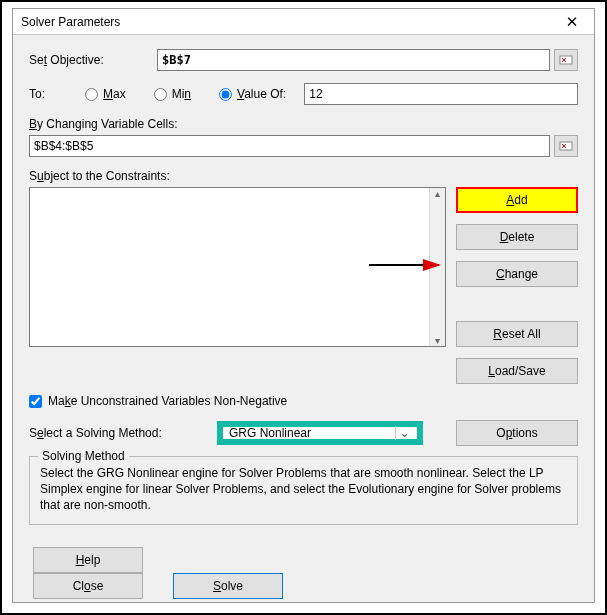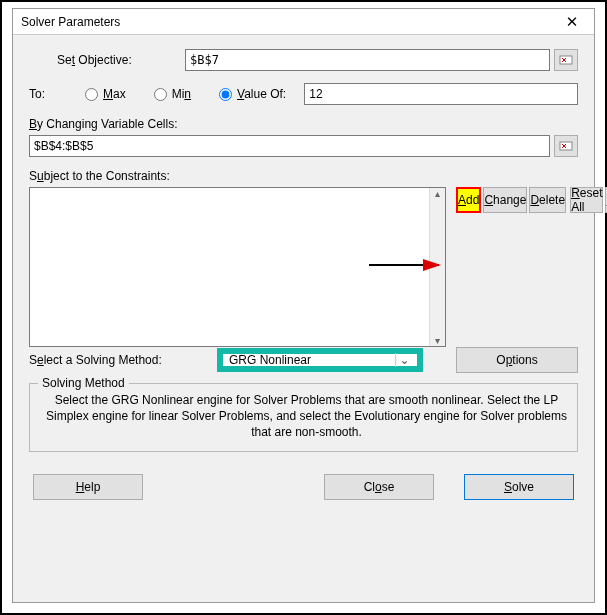--- a/index.html
+++ b/index.html
@@ -13,30 +13,30 @@
   .row { display: flex; align-items: center; margin-bottom: 12px; }
   .lbl { }
   .u { text-decoration: underline; }
   .txt { background: #fff; border: 1px solid #7a7a7a; height: 22px; padding: 2px 4px; }
   .picker { width: 24px; height: 22px; border: 1px solid #adadad; background: #e1e1e1; display: flex; align-items: center; justify-content: center; margin-left: 4px; cursor: default; }
   .radio-wrap { display: flex; align-items: center; margin-right: 28px; }
   .radio-wrap input { margin: 0 5px 0 0; }
   .constraints-area { display: flex; gap: 10px; }
   .listbox { flex: 1; background: #fff; border: 1px solid #7a7a7a; height: 160px; position: relative; }
   .listbox .sb { position: absolute; right: 0; top: 0; bottom: 0; width: 16px; background: #f0f0f0; border-left: 1px solid #ddd; display:flex; flex-direction:column; justify-content:space-between; align-items:center; color:#666; }
-  .btncol { width: 122px; display: flex; flex-direction: row; gap: 2px; }
+  .btncol { width: 122px; display: flex; flex-direction: column; gap: 11px; }
   .btn { height: 26px; border: 1px solid #adadad; background: #e1e1e1; display: flex; align-items: center; justify-content: center; cursor: default; }
   .btn.add-hl { background: #ffff00; border: 2px solid #ff0000; }
   .chk-row { display: flex; align-items: center; margin: 10px 0 12px 0; }
   .chk-row input { margin: 0 6px 0 0; }
   .select { background: #fff; border: 6px solid #14b8a6; height: 24px; width: 206px; display: flex; align-items: center; justify-content: space-between; padding: 0 4px 0 6px; }
   .select .caret { width: 18px; text-align: center; color: #555; border-left: 1px solid #ccc; }
-  .groupbox { border: 1px solid #bbb; padding: 8px 10px 10px 16px; margin-top: 10px; position: relative; text-align: center; }
+  .groupbox { border: 1px solid #bbb; padding: 8px 10px 10px 10px; margin-top: 10px; position: relative; }
   .groupbox .gtitle { position: absolute; top: -8px; left: 8px; background: #f0f0f0; padding: 0 4px; }
-  .footer { display: flex; justify-content: space-between; padding: 0 4px; margin-top: 22px; }
+  .footer { display: flex; justify-content: center; padding: 0 4px; margin-top: 22px; flex-direction: column; }
   .footer .right { display: flex; gap: 30px; }
   .footer .btn { width: 110px; }
   .solve-btn { border: 1px solid #0078d7; color: #000; }
   .arrow { position: absolute; left: 356px; top: 218px; pointer-events: none; }
   svg.picker-icon path { stroke: #c00; stroke-width: 1; fill: none; }
   svg.picker-icon rect { fill: #fff; stroke: #888; }
 </style>
 </head>
 <body>
 
@@ -44,24 +44,24 @@
   <div class="dialog">
 
     <div class="titlebar">
       <span class="title">Solver Parameters</span>
       <span class="close-x">✕</span>
     </div>
 
     <div class="body">
 
       <div class="row">
-        <span class="lbl" style="width:128px;margin-left:28px;">
+        <span class="lbl" style="width:128px;">
           <span>Se</span><span class="u">t</span><span> Objective:</span>
         </span>
-        <input class="txt" style="flex: 1 1 0%; font-weight: normal; font-family: Consolas, monospace;" value="$B$7">
+        <input class="txt" style="flex: 1 1 0%; font-weight: bold; font-family: Consolas, monospace;" value="$B$7">
         <div class="picker">
           <svg class="picker-icon" width="14" height="14">
               <rect x="1" y="3" width="12" height="8"></rect>
               <path d="M3 5 L7 9 M7 5 L3 9"></path>
             </svg>
         </div>
       </div>
 
       <div class="row">
         <span class="lbl" style="width:56px;">To:</span>
@@ -105,44 +105,50 @@
           <div class="sb">
             <span style="font-size:10px;">▴</span>
             <span style="font-size:10px;">▾</span>
           </div>
         </div>
         <div class="btncol">
           <div class="btn add-hl">
             <span><span class="u">A</span><span>dd</span></span>
           </div>
           <div class="btn">
-            <span><span class="u">C</span><span>hange</span></span>
+            <span><span class="u">D</span><span>elete</span></span>
           </div>
           <div class="btn">
-            <span><span class="u">D</span><span>elete</span></span>
+            <span><span class="u">C</span><span>hange</span></span>
           </div>
           <div style="height:12px;"></div>
           <div class="btn">
             <span><span class="u">R</span><span>eset All</span></span>
           </div>
           <div class="btn">
             <span><span class="u">L</span><span>oad/Save</span></span>
           </div>
         </div>
       </div>
 
       <svg class="arrow" width="80" height="24">
         <defs>
             <marker id="ah" markerWidth="10" markerHeight="10" refX="8" refY="3" orient="auto">
               <path d="M0,0 L0,6 L9,3 z" fill="#d00"></path>
             </marker>
           </defs>
         <line x1="0" y1="12" x2="70" y2="12" stroke="#000" stroke-width="2" marker-end="url(#ah)"></line>
       </svg>
 
+      <div class="chk-row">
+        <input type="checkbox" checked="" style="">
+        <span>
+          <span>Ma</span><span class="u">k</span><span>e Unconstrained Variables Non-Negative</span>
+        </span>
+      </div>
 
       <div class="row" style="margin-bottom:8px;">
         <span class="lbl" style="width:188px;">
           <span>S</span><span class="u">e</span><span>lect a Solving Method:</span>
         </span>
         <div class="select">
           <span>GRG Nonlinear</span>
           <span class="caret">⌄</span>
         </div>
         <div style="flex:1;"></div>

